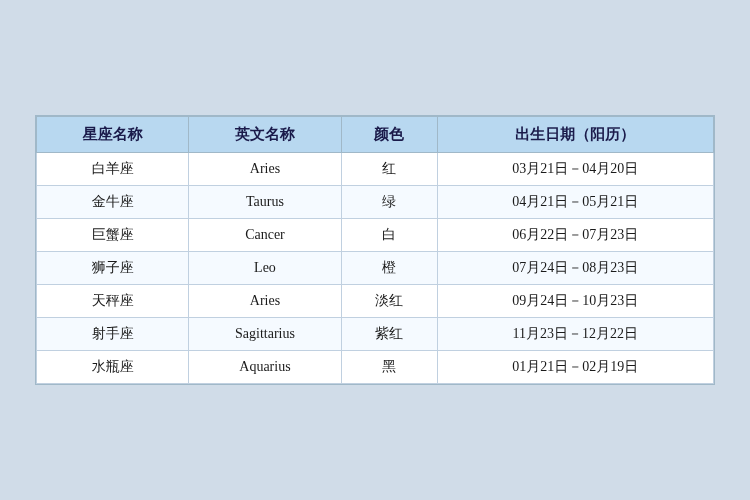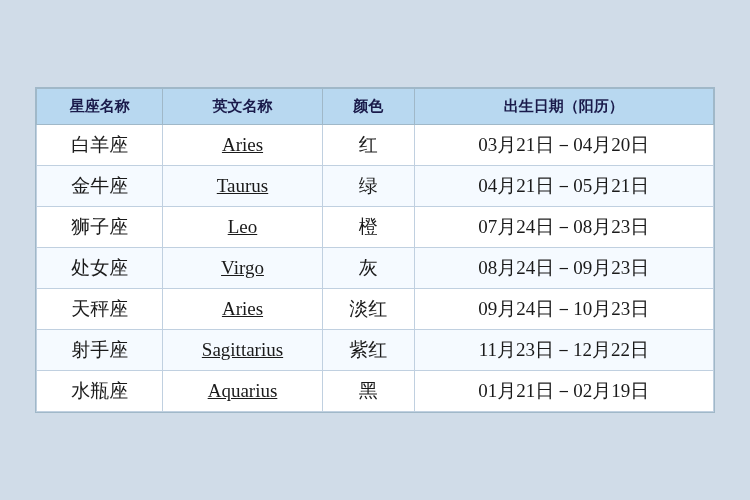--- a/index.html
+++ b/index.html
@@ -49,30 +49,29 @@
 
     tbody tr:nth-child(even) {
       background-color: #f5faff;
     }
 
     tbody td {
       border: 1px solid #c0d0e0;
       padding: 7px 10px;
       text-align: center;
       color: #1a1a1a;
-      font-size: 19px;
+      font-size: 14px;
     }
 
     tbody td:first-child {
       font-weight: normal;
     }
 
     tbody td:nth-child(2) {
       font-style: normal;
-      text-decoration: underline;
     }
   </style>
 </head>
 <body>
 
 <div class="table-container">
   <table>
     <thead>
       <tr>
         <th>星座名称</th>
@@ -88,30 +87,30 @@
           <td>红</td>
           <td>03月21日－04月20日</td>
         </tr>
         <tr>
           <td>金牛座</td>
           <td>Taurus</td>
           <td>绿</td>
           <td>04月21日－05月21日</td>
         </tr>
         <tr>
+          <td>巨蟹座</td>
+          <td>Cancer</td>
+          <td>白</td>
+          <td>06月22日－07月23日</td>
+        </tr>
+        <tr>
           <td>狮子座</td>
           <td>Leo</td>
           <td>橙</td>
           <td>07月24日－08月23日</td>
-        </tr>
-        <tr>
-          <td>处女座</td>
-          <td>Virgo</td>
-          <td>灰</td>
-          <td>08月24日－09月23日</td>
         </tr>
         <tr>
           <td>天秤座</td>
           <td>Aries</td>
           <td>淡红</td>
           <td>09月24日－10月23日</td>
         </tr>
         <tr>
           <td>射手座</td>
           <td>Sagittarius</td>

